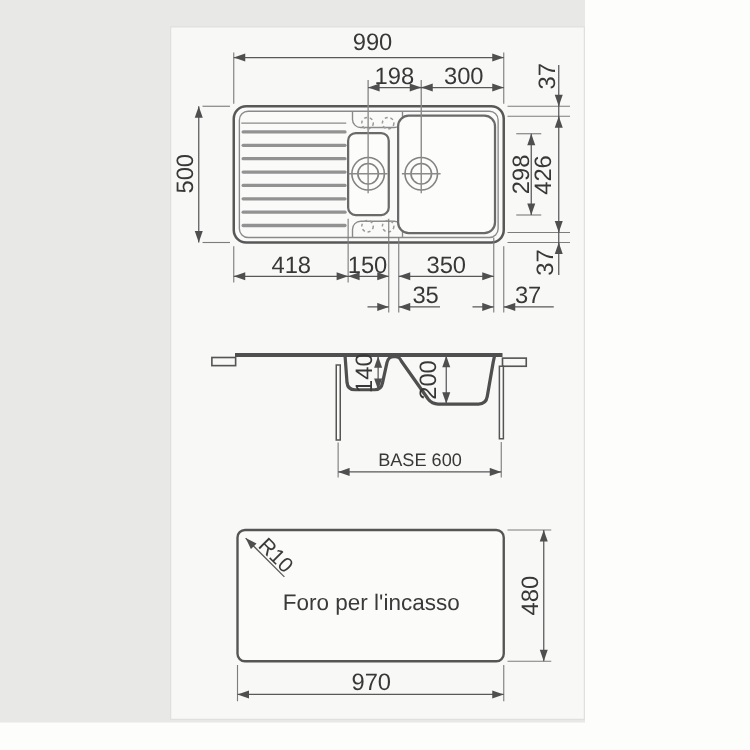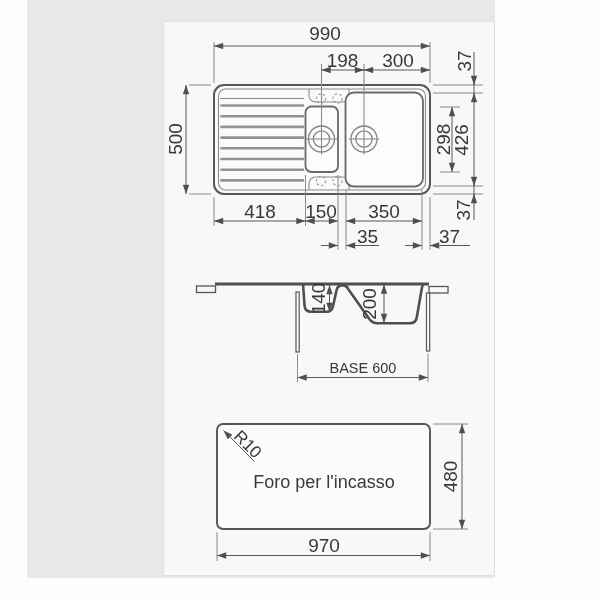--- a/index.html
+++ b/index.html
@@ -1,16 +1,16 @@
 <!DOCTYPE html>
 <html><head>
 <meta charset="utf-8">
 <style>
   html,body{margin:0;padding:0;width:600px;height:600px;background:#fdfdfc;overflow:hidden;}
-  #stage{position:relative;width:532px;height:600px;margin-left:27px;}
+  #stage{position:relative;width:532px;height:600px;}
   svg{position:absolute;left:0;top:0;filter:blur(0.25px);}
   .ext{stroke:#7d7d7d;stroke-width:0.9;fill:none;}
   .dim{stroke:#595959;stroke-width:1;fill:none;}
   .thin{stroke:#8a8a8a;stroke-width:1.1;fill:none;}
   .outline{stroke:#585858;stroke-width:2;fill:#fafaf8;}
   .bowl{stroke:#6a6a6a;stroke-width:1.8;fill:#fcfcfb;}
   .rib{stroke:#929292;stroke-width:2.6;stroke-linecap:round;}
   .drain{stroke:#838383;stroke-width:1.3;fill:none;}
   .tap{stroke:#9a9a9a;stroke-width:1.2;fill:none;stroke-dasharray:2.4 2.2;}
   .profile{stroke:#4f4f4f;fill:none;stroke-linejoin:round;}

